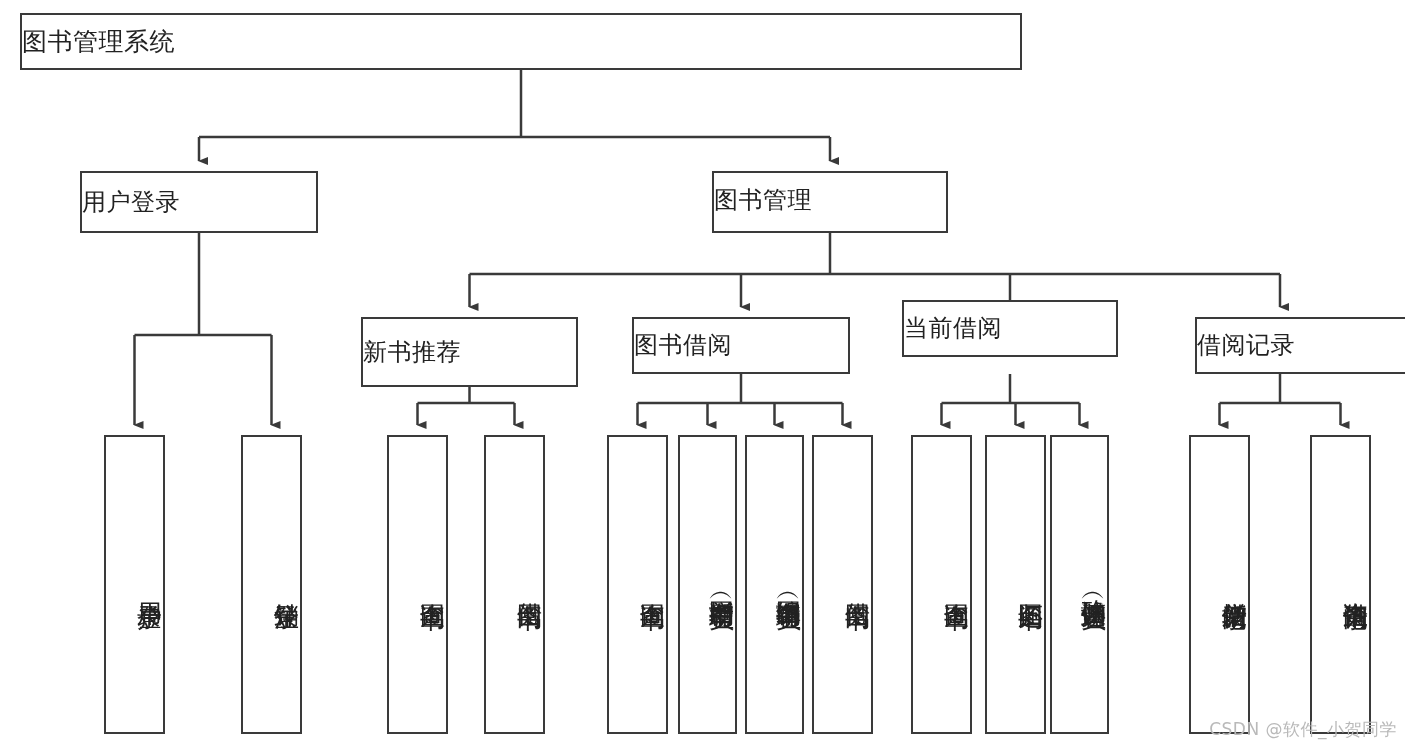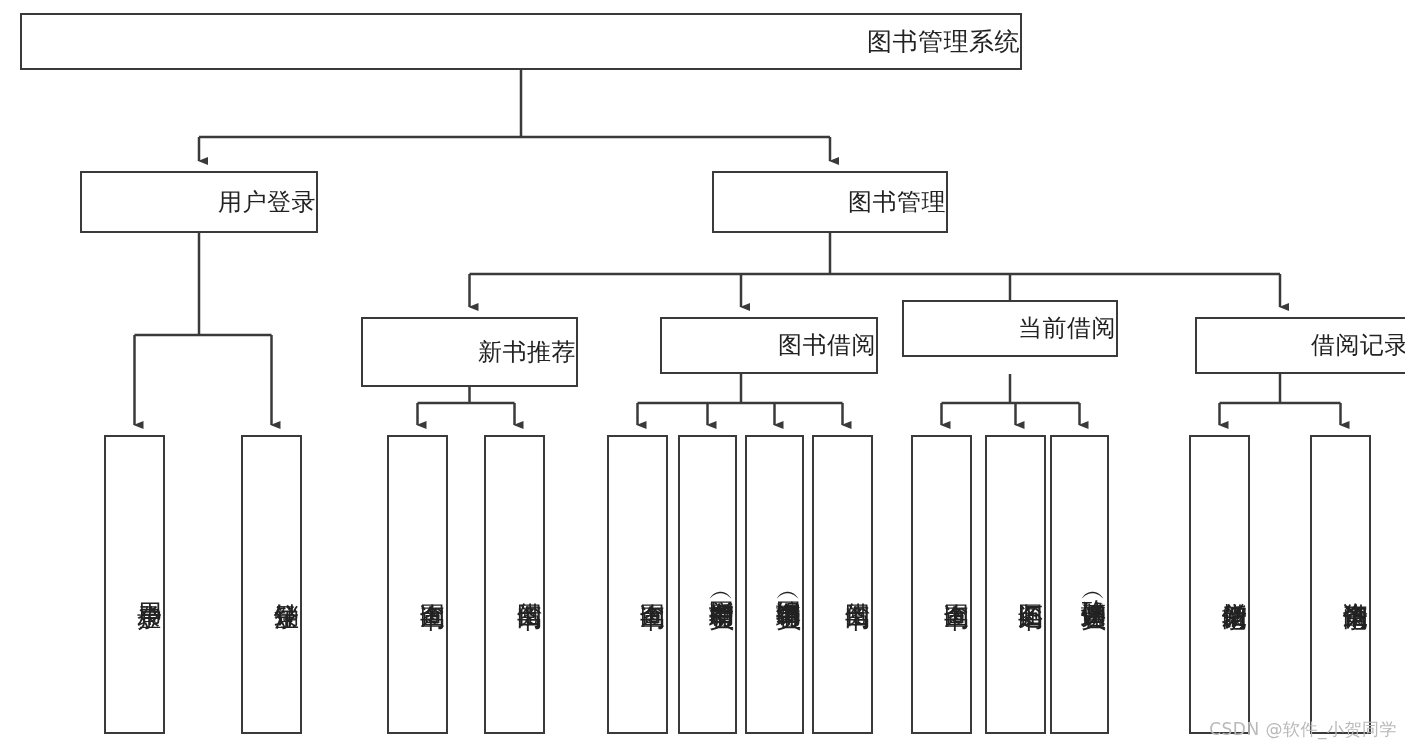--- a/index.html
+++ b/index.html
@@ -26,21 +26,21 @@
     height: 747px;
     pointer-events: none;
   }
   .node {
     position: absolute;
     box-sizing: border-box;
     border: 2.5px solid #3a3a3a;
     background: #ffffff;
     display: flex;
     align-items: center;
-    justify-content: flex-end;
+    justify-content: flex-start;
     color: #222222;
     text-align: center;
     z-index: 2;
   }
   .node-h {
     font-size: 24px;
     line-height: 1.1;
     letter-spacing: 0.5px;
   }
   .node-root {
@@ -120,27 +120,27 @@
       </g>
   </svg>
 
   <div id="node-layer">
       <div class="node node-h node-root" style="left: 20px; top: 13px; width: 1002px; height: 57px;">
         <span>图书管理系统</span>
       </div>
       <div class="node node-h" style="left: 80px; top: 171px; width: 238px; height: 62px;">
         <span>用户登录</span>
       </div>
-      <div class="node node-h" style="left: 712px; top: 171px; width: 236px; height: 62px;">
+      <div class="node node-h" style="left: 712px; top: 171px; width: 236px; height: 62px; font-family: Liberation Mono, monospace;">
         <span>图书管理</span>
       </div>
       <div class="node node-h" style="left: 361px; top: 317px; width: 217px; height: 70px;">
         <span>新书推荐</span>
       </div>
-      <div class="node node-h" style="left: 632px; top: 317px; width: 218px; height: 57px; margin-left: 28px;">
+      <div class="node node-h" style="left: 632px; top: 317px; width: 218px; height: 57px;">
         <span>图书借阅</span>
       </div>
       <div class="node node-h" style="left: 902px; top: 300px; width: 216px; height: 57px;">
         <span>当前借阅</span>
       </div>
       <div class="node node-h" style="left: 1195px; top: 317px; width: 216px; height: 57px;">
         <span>借阅记录</span>
       </div>
       <div class="node node-v" style="left: 104px; top: 435px; width: 61px; height: 299px;">
         <span class="vtxt">用户登录</span>

